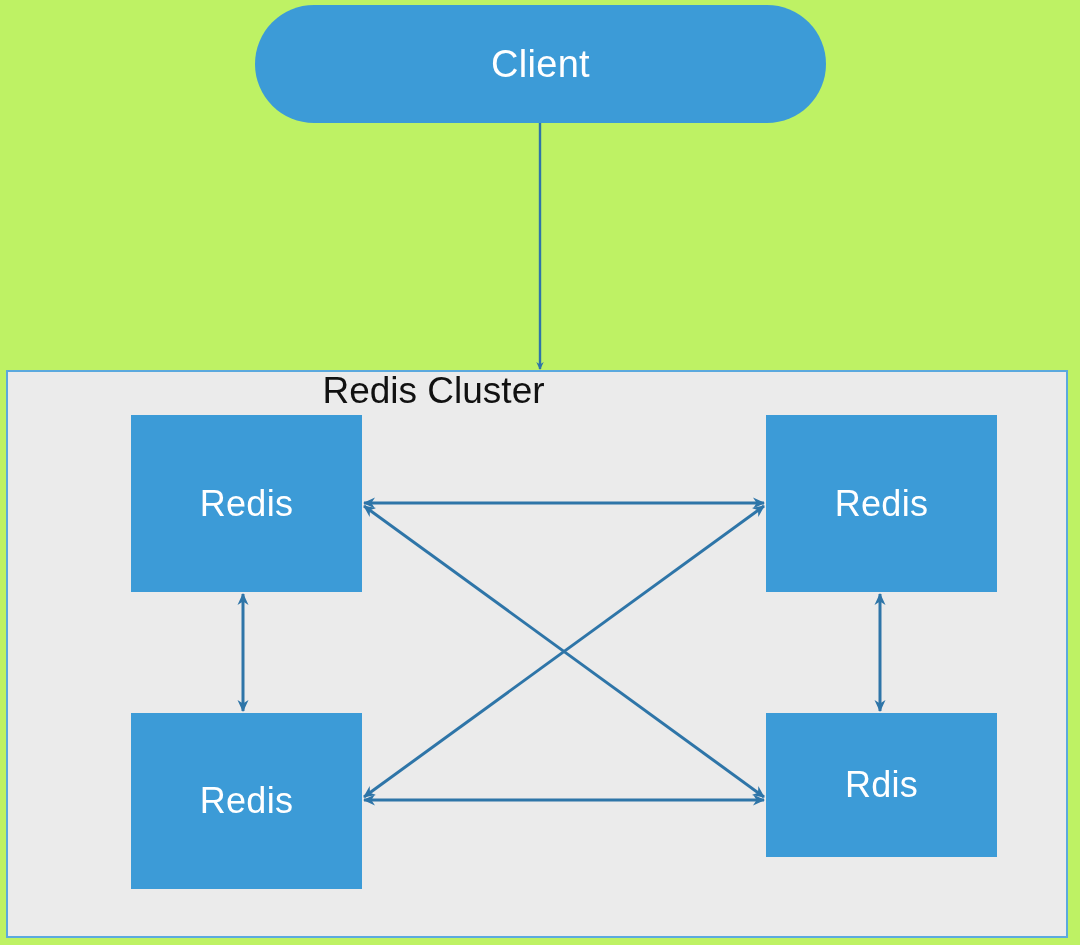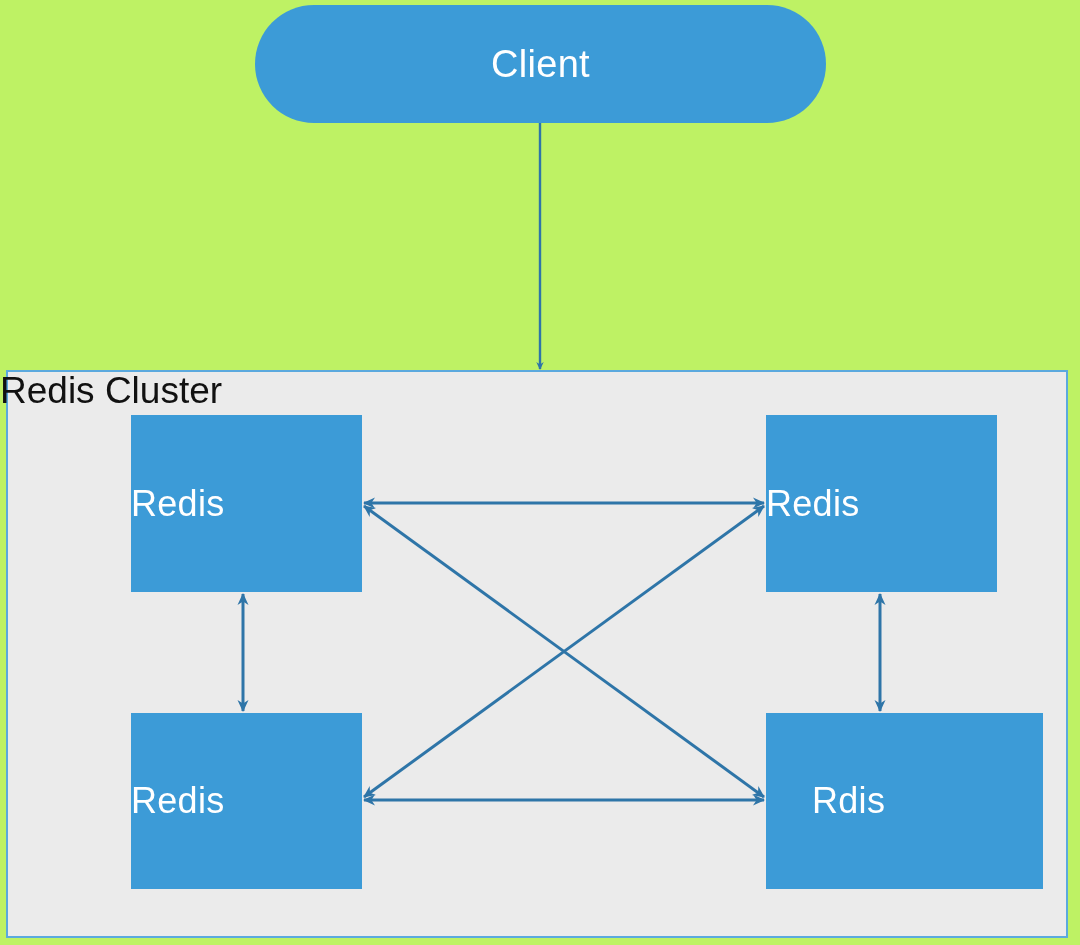--- a/index.html
+++ b/index.html
@@ -49,46 +49,47 @@
     height: 568px;
     background: #EBEBEB;
     border: 2px solid #5BA9DE;
     box-sizing: border-box;
   }
   .cluster-title {
     position: absolute;
     left: 0;
     top: 372px;
     width: 867px;
+    text-align: center;
     color: #111111;
     font-size: 37px;
     font-family: "Liberation Sans", sans-serif;
     line-height: 1;
     pointer-events: none;
   }
 
   
   .redis-node {
     position: absolute;
     background: #3C9BD7;
     display: flex;
     align-items: center;
-    justify-content: flex-start;
+    justify-content: center;
   }
   .redis-node .node-label {
     color: #ffffff;
     font-size: 36px;
     font-family: "Liberation Sans", sans-serif;
     line-height: 1;
     letter-spacing: 0.3px;
   }
   .node-tl { left: 131px; top: 415px; width: 231px; height: 177px; }
   .node-tr { left: 766px; top: 415px; width: 231px; height: 177px; }
   .node-bl { left: 131px; top: 713px; width: 231px; height: 176px; }
-  .node-br { left: 766px; top: 713px; width: 231px; height: 176px; padding-left: 46px; }
+  .node-br { left: 766px; top: 713px; width: 231px; height: 144px; }
 
   
   .edge-layer {
     position: absolute;
     left: 0;
     top: 0;
     width: 1080px;
     height: 945px;
     pointer-events: none;
   }

